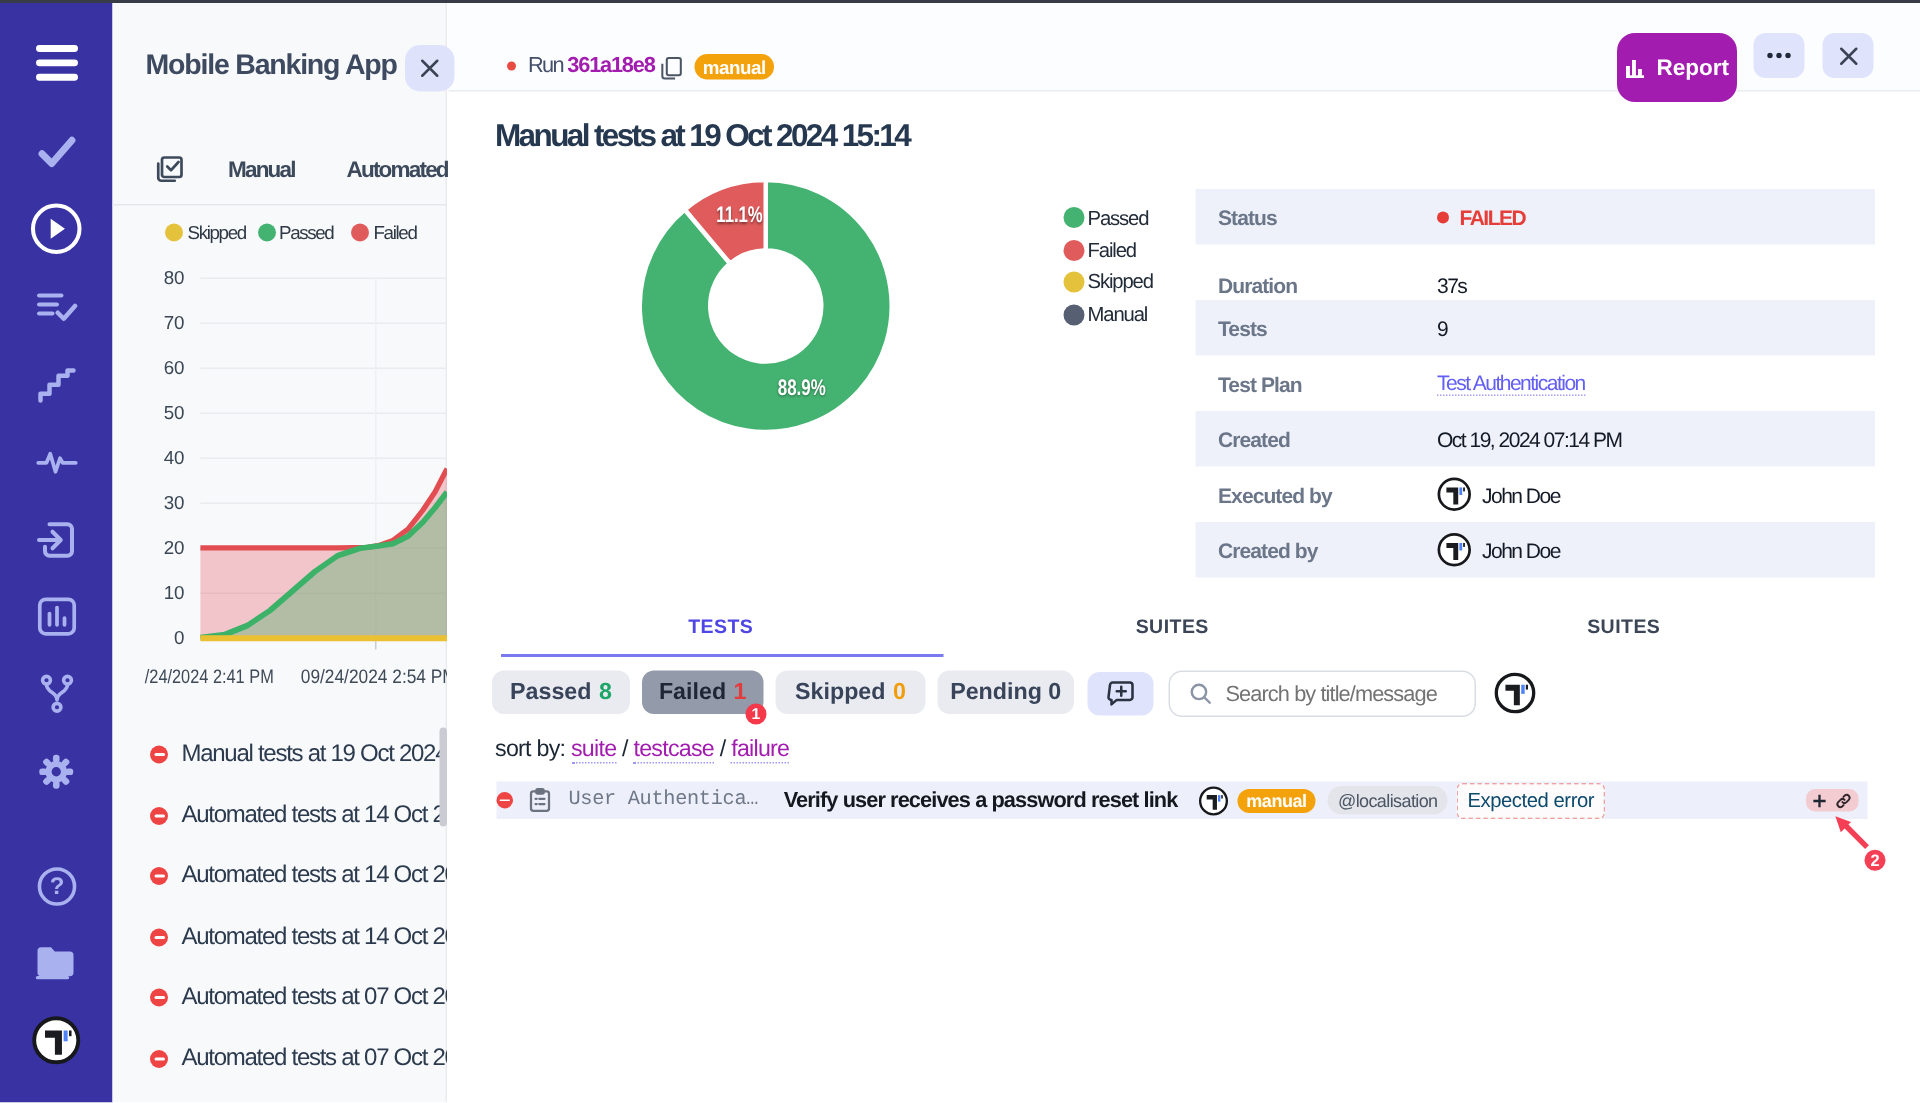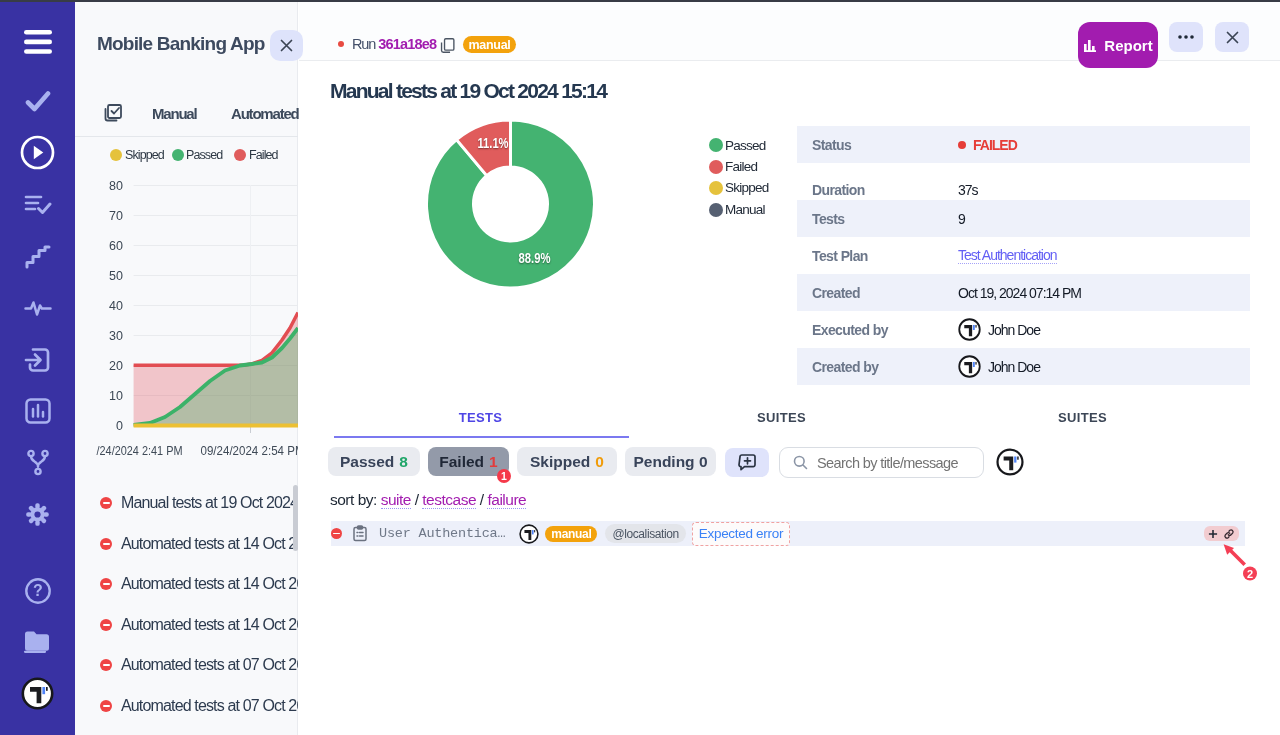--- a/index.html
+++ b/index.html
@@ -44,21 +44,21 @@
   .tab { top:410px; width:301px; text-align:center; font-size:13px; font-weight:700; letter-spacing:0.3px; color:#3c4656; }
   #tabline { left:334px; top:436px; width:295px; height:2px; background:#7b79f0; }
   
   .fbtn { top:447px; height:29px; background:#e9ebf0; border-radius:8px; display:flex; align-items:center; justify-content:center; font-size:15.5px; font-weight:700; color:#39445a; gap:5px; }
   
   #sortrow { left:330px; top:491px; font-size:15.5px; color:#1c2633; letter-spacing:-0.5px; }
   #sortrow a { color:#a21caf; text-decoration:none; border-bottom:1.5px dotted #9b97f5; }
   
   #testrow { left:331px; top:521px; width:914px; height:25px; background:#edf0fa; display:flex; align-items:center; }
   .pill-tag { background:#e3e5ea; color:#4b5563; border-radius:10px; font-size:12px; height:19px; display:flex; align-items:center; padding:0 7px; letter-spacing:-0.4px; }
-  .err-tag { border:1.5px dashed #f0a2a2; color:#3b82f6; border-radius:4px; font-size:13.5px; height:21px; display:flex; align-items:center; padding:11px 6px; background:#fdfbfb; letter-spacing:-0.3px; }
+  .err-tag { border:1.5px dashed #f0a2a2; color:#0c4a6e; border-radius:4px; font-size:13.5px; height:21px; display:flex; align-items:center; padding:11px 6px; background:#fdfbfb; letter-spacing:-0.3px; }
 </style>
 </head>
 <body>
 <div class="abs" id="topline"></div>
 <div class="abs" id="sidebar"></div>
 <div class="abs" id="panel"></div>
 <div class="abs" id="main"></div>
 
 <div class="sideicon" style="top:29px">
   <svg width="28" height="26" viewBox="0 0 28 26">
@@ -388,20 +388,21 @@
       <div style="position:absolute; left:2.2px; top:4.6px; width:6.6px; height:1.8px; background:#fff; border-radius:1px;"></div>
     </div>
   <svg width="16" height="17" viewBox="0 0 16 17" style="margin-left:10px;">
       <g fill="none" stroke="#6b7280" stroke-width="1.5">
         <rect x="2" y="2.5" width="12" height="13" rx="1.5"></rect>
         <rect x="5.5" y="1" width="5" height="3" rx="1" fill="#6b7280"></rect>
         <path d="M5 7.5 h0.8 M7.5 7.5 h3.5 M5 11 h0.8 M7.5 11 h3.5" stroke-linecap="round"></path>
       </g>
     </svg>
   <span style="font-family:'Liberation Mono', monospace; font-size:13.5px; color:#6f7888; margin-left:11px; letter-spacing:-0.2px;">User Authentica…</span>
+  <span style="font-size:14.5px; font-weight:700; color:#14181f; margin-left:17px; letter-spacing:-0.6px;">Verify user receives a password reset link</span>
   <svg width="20" height="20" viewBox="0 0 33 33" style="margin-left:14px;">
       <circle cx="16.5" cy="16.5" r="14.7" fill="#fff" stroke="#17181c" stroke-width="2.6"></circle>
       <path d="M9 10 h11.3 v16.2 h-4.7 v-11.4 h-6.6 z" fill="#1b1c20"></path>
       <rect x="21.4" y="10" width="2.7" height="7.2" fill="#4f83f7"></rect>
       <rect x="25" y="10" width="1.7" height="3.8" fill="#1b1c20"></rect>
     </svg>
   <span class="badge-manual" style="margin-left:6px; width:52px; height:16px; font-size:12px; letter-spacing:-0.3px;">manual</span>
   <span class="pill-tag" style="margin-left:8px;">@localisation</span>
   <span class="err-tag" style="margin-left:6px;">Expected error</span>
   <div style="margin-left:auto; margin-right:6px; background:#f2ccd0; border-radius:6px; height:15px; display:flex; align-items:center; padding:0 4px; gap:5px;">

